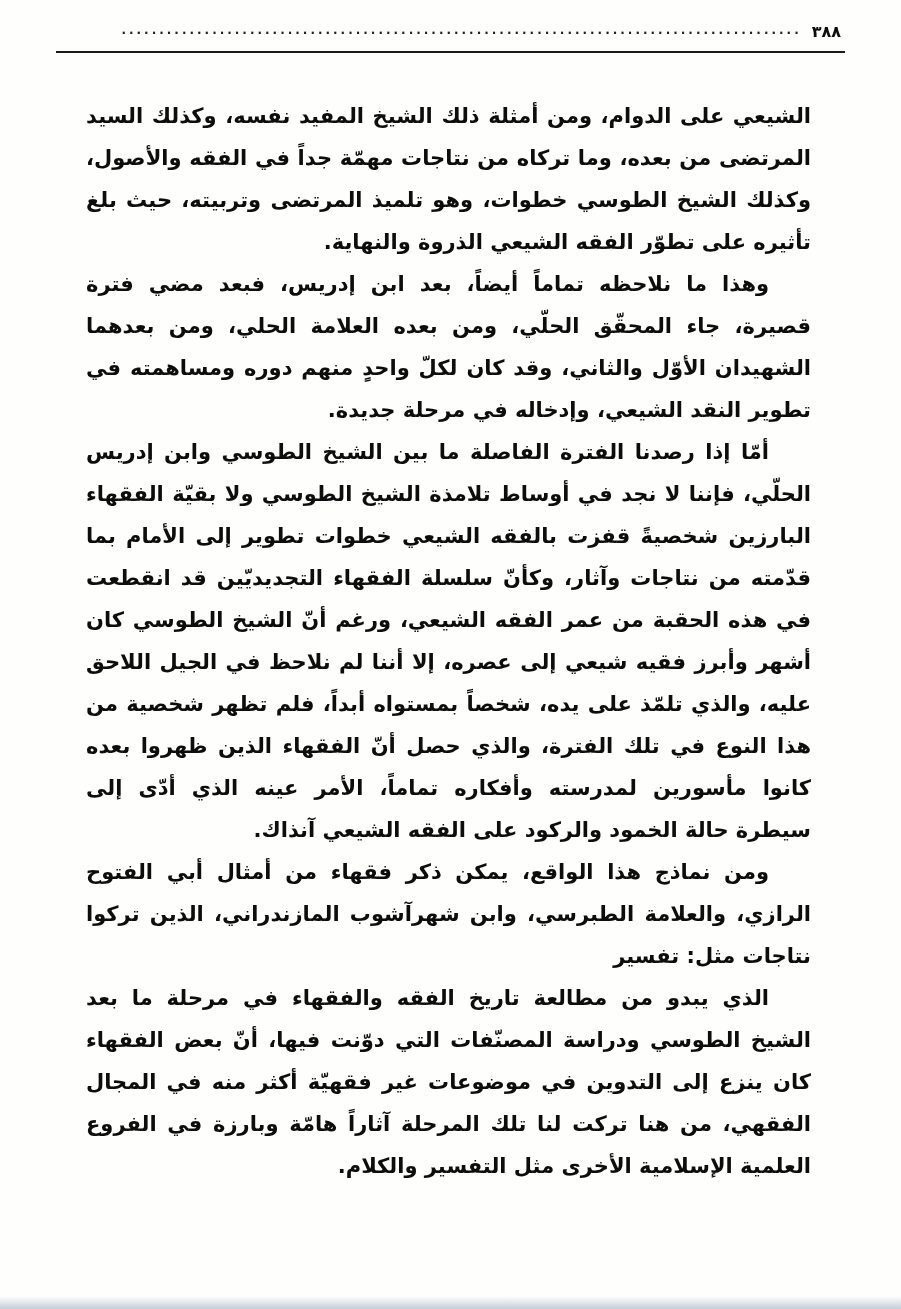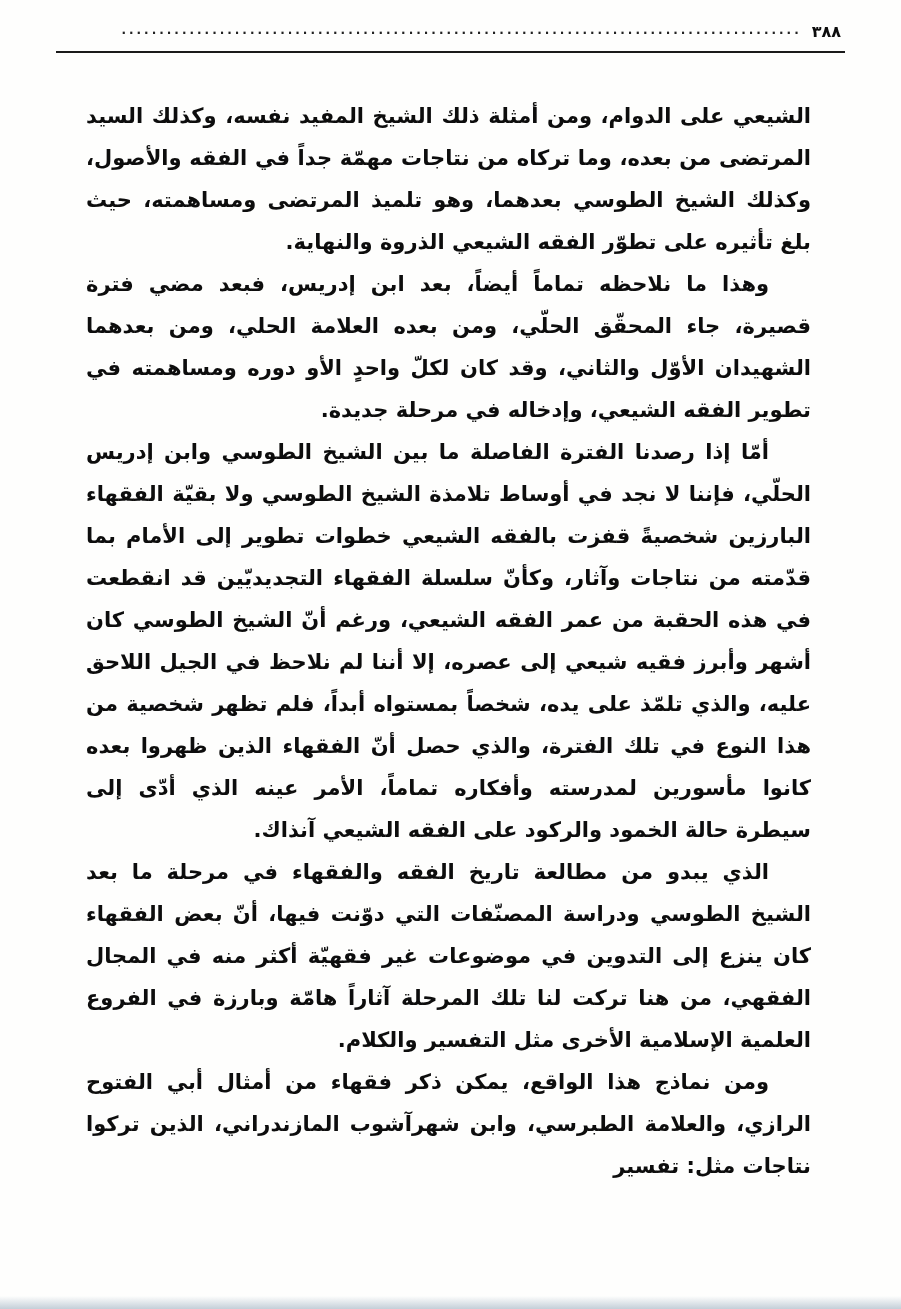--- a/index.html
+++ b/index.html
@@ -85,22 +85,22 @@
 <body>
 
 <div class="page">
 
   <div class="header">
     <span class="page-number">٣٨٨</span>
     <span class="dots">..........................................................................................</span>
   </div>
 
   <div class="body">
-    <p class="para no-indent">الشيعي على الدوام، ومن أمثلة ذلك الشيخ المفيد نفسه، وكذلك السيد المرتضى من بعده، وما تركاه من نتاجات مهمّة جداً في الفقه والأصول، وكذلك الشيخ الطوسي بعدهما، وهو تلميذ المرتضى ومساهمته، حيث بلغ تأثيره على تطوّر الفقه الشيعي الذروة والنهاية.</p>
-    <p class="para">وهذا ما نلاحظه تماماً أيضاً، بعد ابن إدريس، فبعد مضي فترة قصيرة، جاء المحقّق الحلّي، ومن بعده العلامة الحلي، ومن بعدهما الشهيدان الأوّل والثاني، وقد كان لكلّ واحدٍ الأو دوره ومساهمته في تطوير الفقه الشيعي، وإدخاله في مرحلة جديدة.</p>
+    <p class="para no-indent">الشيعي على الدوام، ومن أمثلة ذلك الشيخ المفيد نفسه، وكذلك السيد المرتضى من بعده، وما تركاه من نتاجات مهمّة جداً في الفقه والأصول، وكذلك الشيخ الطوسي خطوات، وهو تلميذ المرتضى وتربيته، حيث بلغ تأثيره على تطوّر الفقه الشيعي الذروة والنهاية.</p>
+    <p class="para">وهذا ما نلاحظه تماماً أيضاً، بعد ابن إدريس، فبعد مضي فترة قصيرة، جاء المحقّق الحلّي، ومن بعده العلامة الحلي، ومن بعدهما الشهيدان الأوّل والثاني، وقد كان لكلّ واحدٍ منهم دوره ومساهمته في تطوير النقد الشيعي، وإدخاله في مرحلة جديدة.</p>
     <p class="para">أمّا إذا رصدنا الفترة الفاصلة ما بين الشيخ الطوسي وابن إدريس الحلّي، فإننا لا نجد في أوساط تلامذة الشيخ الطوسي ولا بقيّة الفقهاء البارزين شخصيةً قفزت بالفقه الشيعي خطوات تطوير إلى الأمام بما قدّمته من نتاجات وآثار، وكأنّ سلسلة الفقهاء التجديديّين قد انقطعت في هذه الحقبة من عمر الفقه الشيعي، ورغم أنّ الشيخ الطوسي كان أشهر وأبرز فقيه شيعي إلى عصره، إلا أننا لم نلاحظ في الجيل اللاحق عليه، والذي تلمّذ على يده، شخصاً بمستواه أبداً، فلم تظهر شخصية من هذا النوع في تلك الفترة، والذي حصل أنّ الفقهاء الذين ظهروا بعده كانوا مأسورين لمدرسته وأفكاره تماماً، الأمر عينه الذي أدّى إلى سيطرة حالة الخمود والركود على الفقه الشيعي آنذاك.</p>
+    <p class="para">ومن نماذج هذا الواقع، يمكن ذكر فقهاء من أمثال أبي الفتوح الرازي، والعلامة الطبرسي، وابن شهرآشوب المازندراني، الذين تركوا نتاجات مثل: تفسير</p>
     <p class="para">الذي يبدو من مطالعة تاريخ الفقه والفقهاء في مرحلة ما بعد الشيخ الطوسي ودراسة المصنّفات التي دوّنت فيها، أنّ بعض الفقهاء كان ينزع إلى التدوين في موضوعات غير فقهيّة أكثر منه في المجال الفقهي، من هنا تركت لنا تلك المرحلة آثاراً هامّة وبارزة في الفروع العلمية الإسلامية الأخرى مثل التفسير والكلام.</p>
-    <p class="para">ومن نماذج هذا الواقع، يمكن ذكر فقهاء من أمثال أبي الفتوح الرازي، والعلامة الطبرسي، وابن شهرآشوب المازندراني، الذين تركوا نتاجات مثل: تفسير</p>
   </div>
 
   <div class="scan-edge"></div>
 
 </div>
 
 </body></html>

